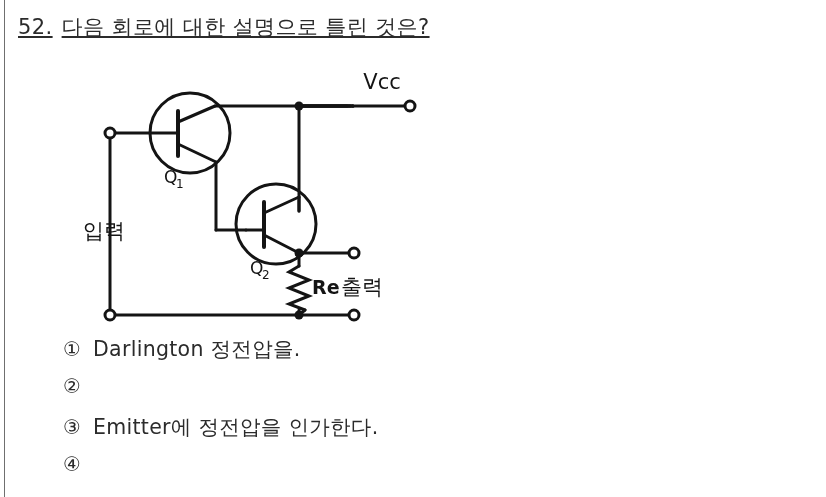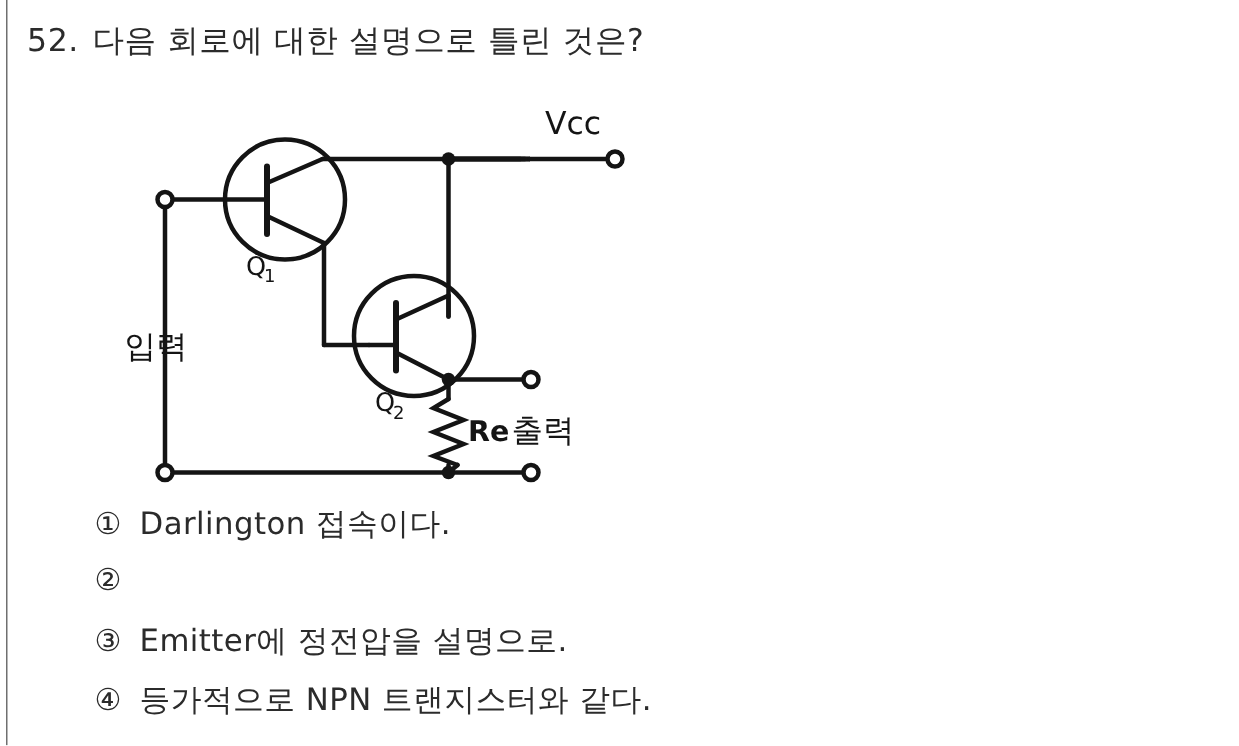--- a/index.html
+++ b/index.html
@@ -28,20 +28,21 @@
     background: #6f6f6f;
   }
   #question-line {
     position: absolute;
     left: 18px;
     top: 13px;
     font-size: 21px;
     letter-spacing: 0.4px;
     white-space: nowrap;
     color: #2b2b2b;
+    text-decoration: underline;
   }
   #q-num {
     margin-right: 9px;
   }
   #circuit-wrap {
     position: absolute;
     left: 60px;
     top: 66px;
     width: 400px;
     height: 275px;
@@ -166,28 +167,27 @@
         <text x="23" y="172" font-size="21">입력</text>
 
         <text x="281" y="228" font-size="21">출력</text>
       </g>
     </svg>
   </div>
 
   <div id="options">
     <div class="option-row">
       <span class="option-marker">①</span>
-      <span class="option-text">Darlington 접속이다.</span>
+      <span class="option-text">Darlington 정전압을.</span>
     </div>
     <div class="option-row">
       <span class="option-marker">②</span>
     </div>
     <div class="option-row">
       <span class="option-marker">③</span>
-      <span class="option-text">Emitter에 정전압을 설명으로.</span>
+      <span class="option-text">Emitter에 정전압을 인가한다.</span>
     </div>
     <div class="option-row">
       <span class="option-marker">④</span>
-      <span class="option-text">등가적으로 NPN 트랜지스터와 같다.</span>
     </div>
   </div>
 
 </div>
 
 </body></html>

